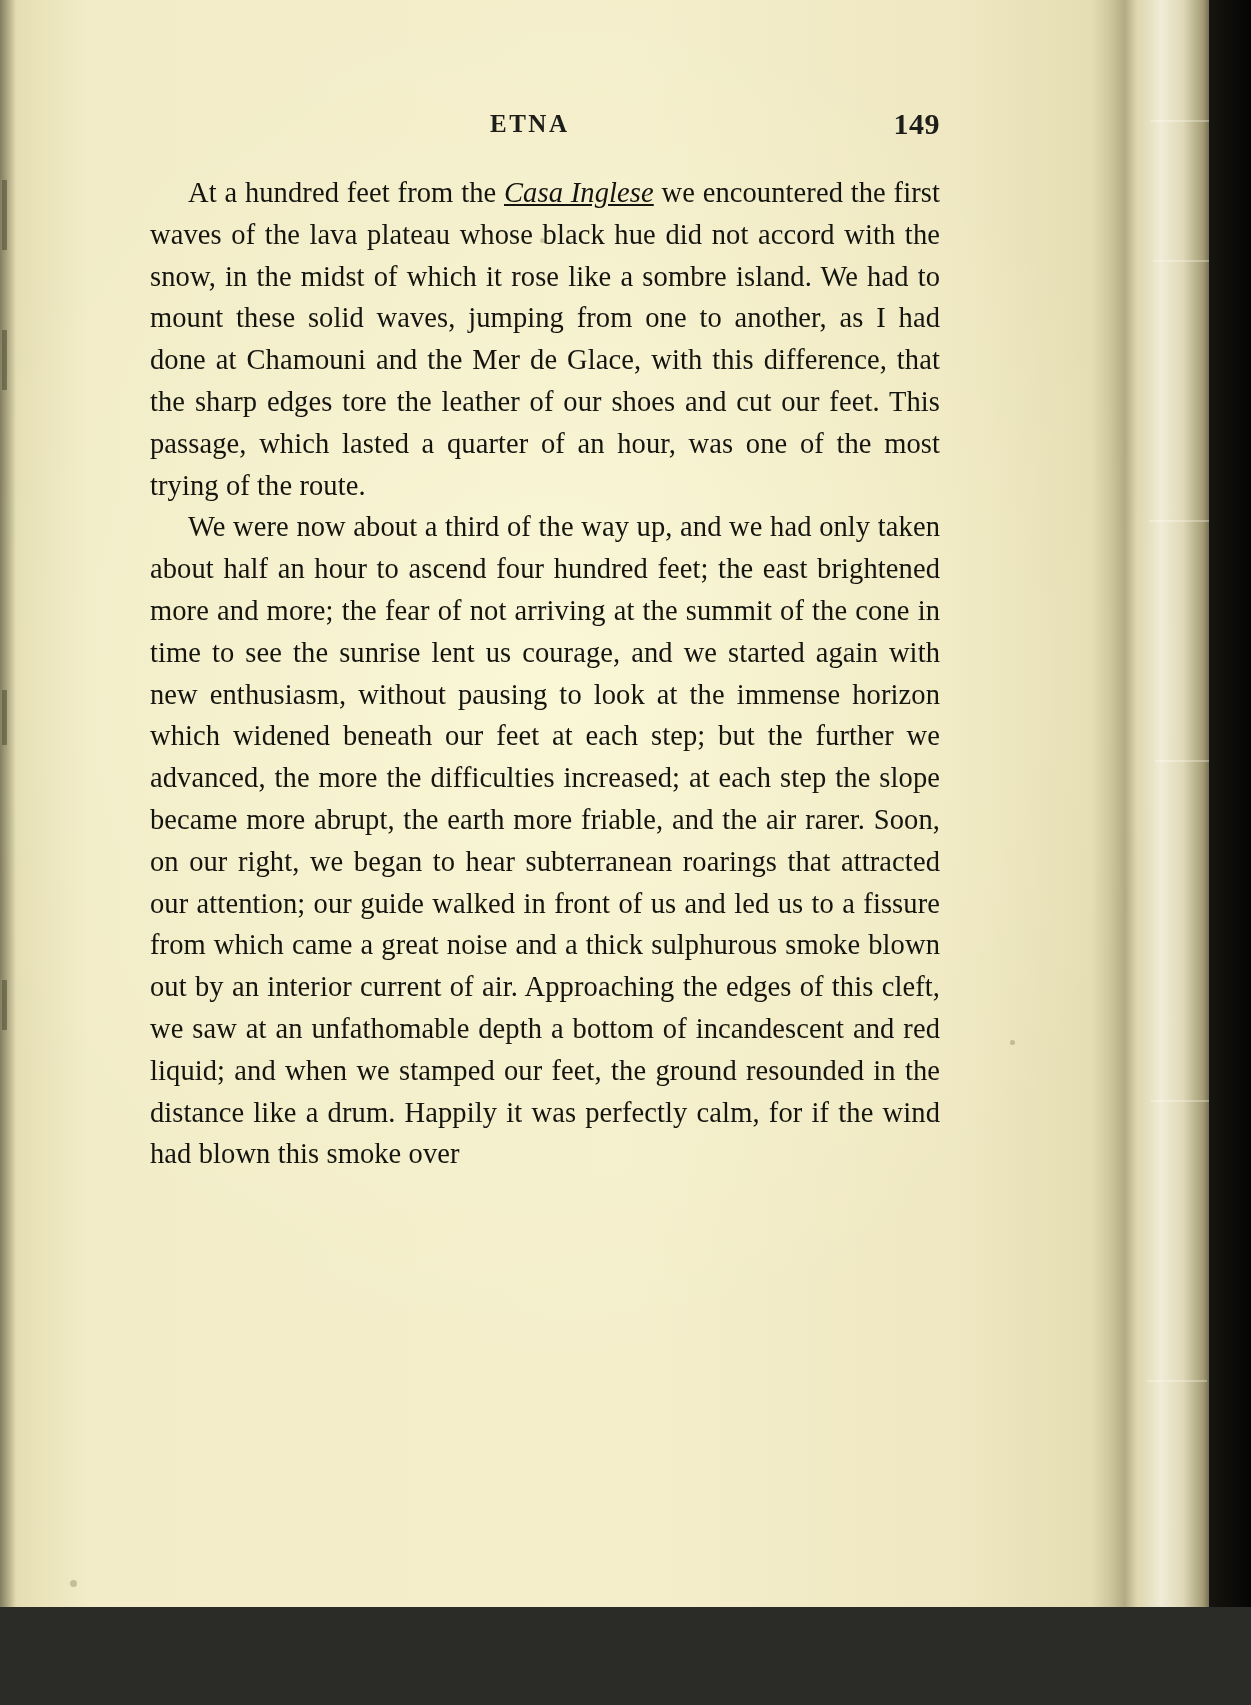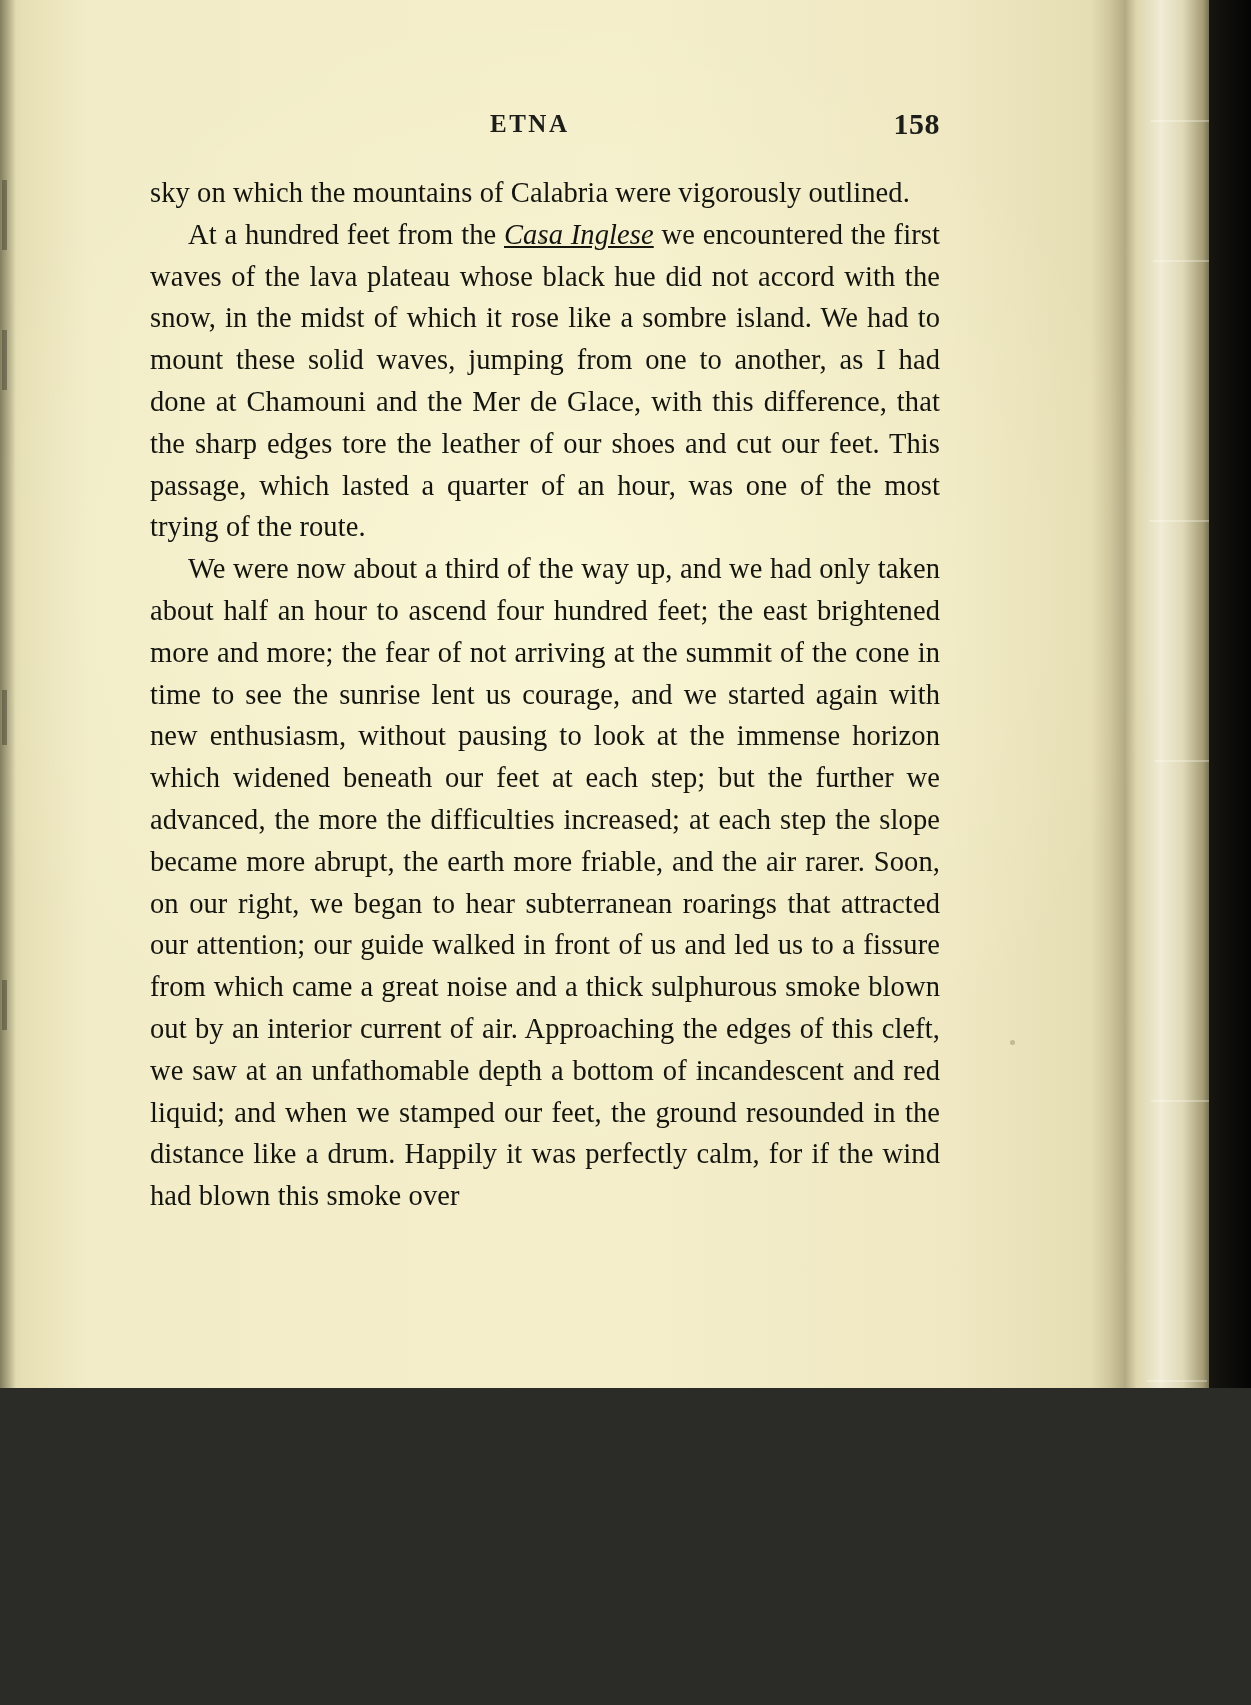--- a/index.html
+++ b/index.html
@@ -3,21 +3,21 @@
 <meta charset="utf-8">
 <style>
   html, body {
     margin: 0;
     padding: 0;
     background: #2b2b28;
   }
   .page {
     position: relative;
     width: 1251px;
-    height: 1388px;
+    height: 1607px;
     overflow: hidden;
     background: #86efac;
     font-family: "Liberation Serif", serif;
   }
   
   .paper-bg {
     position: absolute;
     inset: 0;
     background:
       radial-gradient(ellipse 70% 60% at 44% 42%, rgba(255,255,225,0.55) 0%, rgba(255,255,220,0.15) 45%, rgba(0,0,0,0) 72%),
@@ -161,21 +161,20 @@
   </div>
   <div class="outer-dark"></div>
 
   <div class="speck" style="left:70px;top:1580px;width:7px;height:7px;"></div>
   <div class="speck" style="left:540px;top:238px;width:5px;height:5px;"></div>
   <div class="speck" style="left:1010px;top:1040px;width:5px;height:5px;"></div>
 
   <div class="content">
     <div class="header">
       <div class="running-head">ETNA</div>
-      <div class="folio">158</div>
+      <div class="folio">149</div>
     </div>
     <div class="body-text">
-        <p><span>sky on which the mountains of Calabria were vigorously outlined.</span></p>
         <p class="indent"><span>At a hundred feet from the </span><i>Casa Inglese</i><span> we encountered the first waves of the lava plateau whose black hue did not accord with the snow, in the midst of which it rose like a sombre island.  We had to mount these solid waves, jumping from one to another, as I had done at Chamouni and the Mer de Glace, with this difference, that the sharp edges tore the leather of our shoes and cut our feet.  This passage, which lasted a quarter of an hour, was one of the most trying of the route.</span></p>
         <p class="indent"><span>We were now about a third of the way up, and we had only taken about half an hour to ascend four hundred feet; the east brightened more and more; the fear of not arriving at the summit of the cone in time to see the sunrise lent us courage, and we started again with new enthusiasm, without pausing to look at the immense horizon which widened beneath our feet at each step; but the further we advanced, the more the difficulties increased; at each step the slope became more abrupt, the earth more friable, and the air rarer.  Soon, on our right, we began to hear subterranean roarings that attracted our attention; our guide walked in front of us and led us to a fissure from which came a great noise and a thick sulphurous smoke blown out by an interior current of air.  Approaching the edges of this cleft, we saw at an unfathomable depth a bottom of incandescent and red liquid; and when we stamped our feet, the ground resounded in the distance like a drum.  Happily it was perfectly calm, for if the wind had blown this smoke over</span></p>
       </div>
   </div>
 </div>
 
 </body></html>

